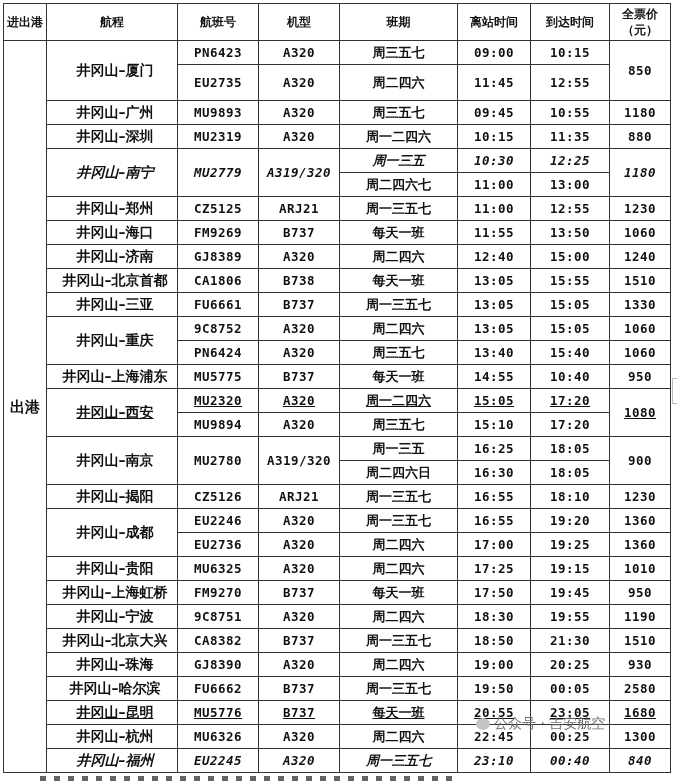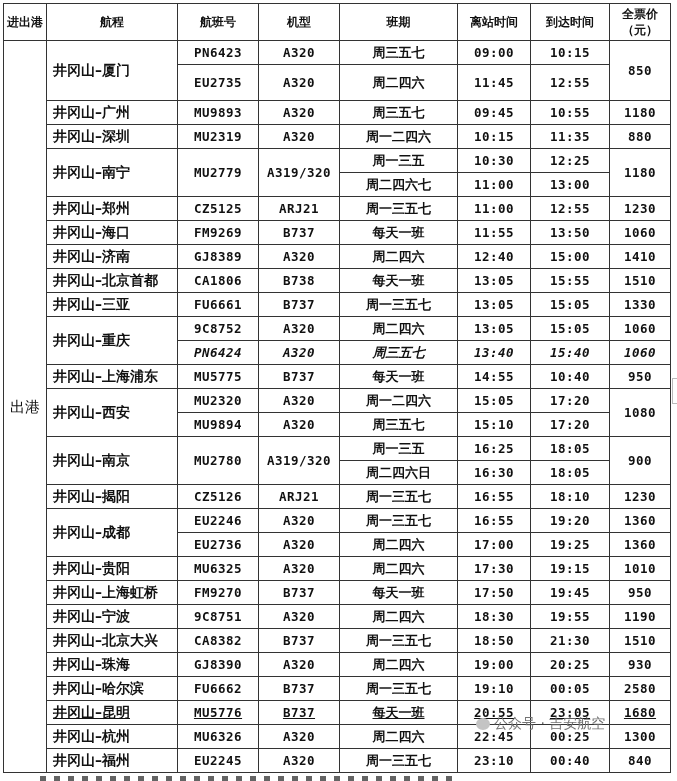--- a/index.html
+++ b/index.html
@@ -2,22 +2,22 @@
 <html><head>
 <meta charset="utf-8">
 <style>
   html, body { margin:0; padding:0; background:#ffffff; }
   body { width:677px; height:781px; overflow:hidden; position:relative;
          font-family:"DejaVu Sans", sans-serif; color:#111; }
   #tbl { position:absolute; left:3px; top:3px; border-collapse:collapse; table-layout:fixed; }
   #tbl td, #tbl th { border:1.5px solid #333; text-align:center; vertical-align:middle;
          padding:0; font-size:13px; font-weight:bold; line-height:15px; overflow:hidden; white-space:nowrap; }
   #tbl th { font-size:12px; }
-  #tbl td.route { text-align:left; padding-left:6px; font-size:14px; }
-  #tbl td.dir { font-size:15px; font-weight:normal; line-height:22px; white-space:normal; }
+  #tbl td.route { text-align:center; padding-left:6px; font-size:14px; }
+  #tbl td.dir { font-size:15px; font-weight:bold; line-height:22px; white-space:normal; }
   .mono { font-family:"DejaVu Sans Mono", monospace; letter-spacing:0.5px; font-size:12.5px !important; }
   .watermark { position:absolute; left:476px; top:715px; color:#737373; font-size:14px; pointer-events:none; }
   .wm-icon { display:inline-block; width:14px; height:12px; border-radius:50%; background:#c4c4c4; vertical-align:middle; margin-right:4px; }
   .bottom-cut { position:absolute; left:40px; top:776px; height:5px; width:420px;
                 background:repeating-linear-gradient(90deg,#222 0 6px,transparent 6px 14px); opacity:0.7; }
   .right-edge { position:absolute; left:672px; top:378px; width:5px; height:24px; border:1px solid #bbb; border-right:none; }
 </style>
 </head>
 <body>
 
@@ -73,21 +73,21 @@
       </tr>
       <tr style="height: 24px;">
         <td class="route">井冈山–深圳</td>
         <td class="mono">MU2319</td>
         <td class="mono">A320</td>
         <td>周一二四六</td>
         <td class="mono">10:15</td>
         <td class="mono">11:35</td>
         <td class="mono">880</td>
       </tr>
-      <tr style="height: 24px;">
+      <tr style="height: 24px; font-style: italic;">
         <td class="route" rowspan="2">井冈山–南宁</td>
         <td class="mono" rowspan="2">MU2779</td>
         <td class="mono" rowspan="2">A319/320</td>
         <td>周一三五</td>
         <td class="mono">10:30</td>
         <td class="mono">12:25</td>
         <td class="mono" rowspan="2">1180</td>
       </tr>
       <tr style="height: 24px;">
         <td>周二四六七</td>
@@ -112,21 +112,21 @@
         <td class="mono">13:50</td>
         <td class="mono">1060</td>
       </tr>
       <tr style="height: 24px;">
         <td class="route">井冈山–济南</td>
         <td class="mono">GJ8389</td>
         <td class="mono">A320</td>
         <td>周二四六</td>
         <td class="mono">12:40</td>
         <td class="mono">15:00</td>
-        <td class="mono">1410</td>
+        <td class="mono">1240</td>
       </tr>
       <tr style="height: 24px;">
         <td class="route">井冈山–北京首都</td>
         <td class="mono">CA1806</td>
         <td class="mono">B738</td>
         <td>每天一班</td>
         <td class="mono">13:05</td>
         <td class="mono">15:55</td>
         <td class="mono">1510</td>
       </tr>
@@ -141,38 +141,38 @@
       </tr>
       <tr style="height: 24px;">
         <td class="route" rowspan="2">井冈山–重庆</td>
         <td class="mono">9C8752</td>
         <td class="mono">A320</td>
         <td>周二四六</td>
         <td class="mono">13:05</td>
         <td class="mono">15:05</td>
         <td class="mono">1060</td>
       </tr>
-      <tr style="height: 24px; font-style: italic;">
+      <tr style="height: 24px;">
         <td class="mono">PN6424</td>
         <td class="mono">A320</td>
         <td>周三五七</td>
         <td class="mono">13:40</td>
         <td class="mono">15:40</td>
         <td class="mono">1060</td>
       </tr>
       <tr style="height: 24px;">
         <td class="route">井冈山–上海浦东</td>
         <td class="mono">MU5775</td>
         <td class="mono">B737</td>
         <td>每天一班</td>
         <td class="mono">14:55</td>
         <td class="mono">10:40</td>
         <td class="mono">950</td>
       </tr>
-      <tr style="height: 24px;">
+      <tr style="height: 24px; text-decoration: underline;">
         <td class="route" rowspan="2">井冈山–西安</td>
         <td class="mono">MU2320</td>
         <td class="mono">A320</td>
         <td>周一二四六</td>
         <td class="mono">15:05</td>
         <td class="mono">17:20</td>
         <td class="mono" rowspan="2">1080</td>
       </tr>
       <tr style="height: 24px;">
         <td class="mono">MU9894</td>
@@ -219,21 +219,21 @@
         <td>周二四六</td>
         <td class="mono">17:00</td>
         <td class="mono">19:25</td>
         <td class="mono">1360</td>
       </tr>
       <tr style="height: 24px;">
         <td class="route">井冈山–贵阳</td>
         <td class="mono">MU6325</td>
         <td class="mono">A320</td>
         <td>周二四六</td>
-        <td class="mono">17:30</td>
+        <td class="mono">17:25</td>
         <td class="mono">19:15</td>
         <td class="mono">1010</td>
       </tr>
       <tr style="height: 24px; margin-top: 29px;">
         <td class="route">井冈山–上海虹桥</td>
         <td class="mono">FM9270</td>
         <td class="mono">B737</td>
         <td>每天一班</td>
         <td class="mono">17:50</td>
         <td class="mono">19:45</td>
@@ -264,21 +264,21 @@
         <td>周二四六</td>
         <td class="mono">19:00</td>
         <td class="mono">20:25</td>
         <td class="mono">930</td>
       </tr>
       <tr style="height: 24px;">
         <td class="route">井冈山–哈尔滨</td>
         <td class="mono">FU6662</td>
         <td class="mono">B737</td>
         <td>周一三五七</td>
-        <td class="mono">19:10</td>
+        <td class="mono">19:50</td>
         <td class="mono">00:05</td>
         <td class="mono">2580</td>
       </tr>
       <tr style="height: 24px; text-decoration: underline;">
         <td class="route">井冈山–昆明</td>
         <td class="mono">MU5776</td>
         <td class="mono">B737</td>
         <td>每天一班</td>
         <td class="mono">20:55</td>
         <td class="mono">23:05</td>
@@ -286,21 +286,21 @@
       </tr>
       <tr style="height: 24px;">
         <td class="route">井冈山–杭州</td>
         <td class="mono">MU6326</td>
         <td class="mono">A320</td>
         <td>周二四六</td>
         <td class="mono">22:45</td>
         <td class="mono">00:25</td>
         <td class="mono">1300</td>
       </tr>
-      <tr style="height: 24px;">
+      <tr style="height: 24px; font-style: italic;">
         <td class="route">井冈山–福州</td>
         <td class="mono">EU2245</td>
         <td class="mono">A320</td>
         <td>周一三五七</td>
         <td class="mono">23:10</td>
         <td class="mono">00:40</td>
         <td class="mono">840</td>
       </tr>
     </tbody>
 </table>

